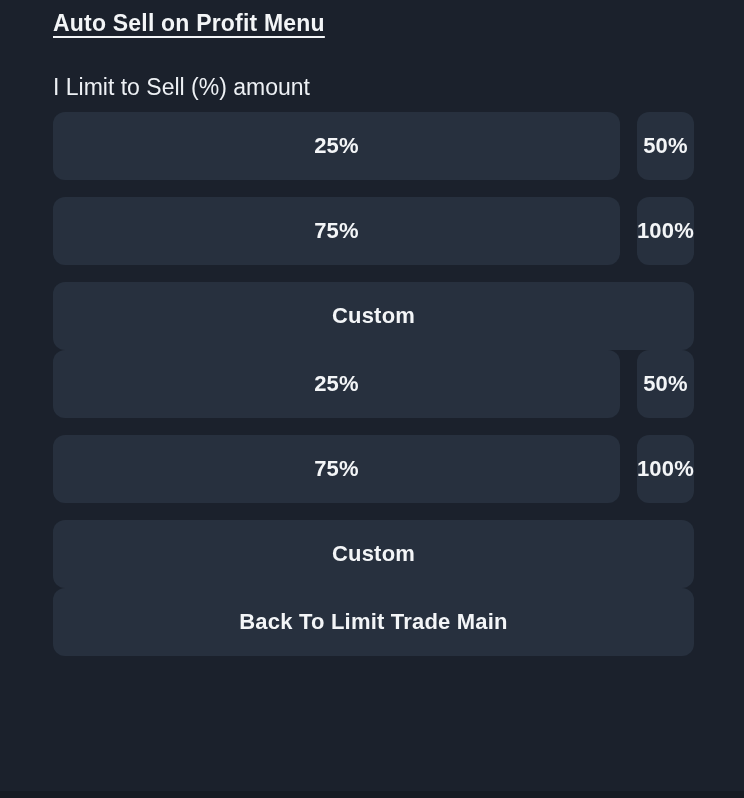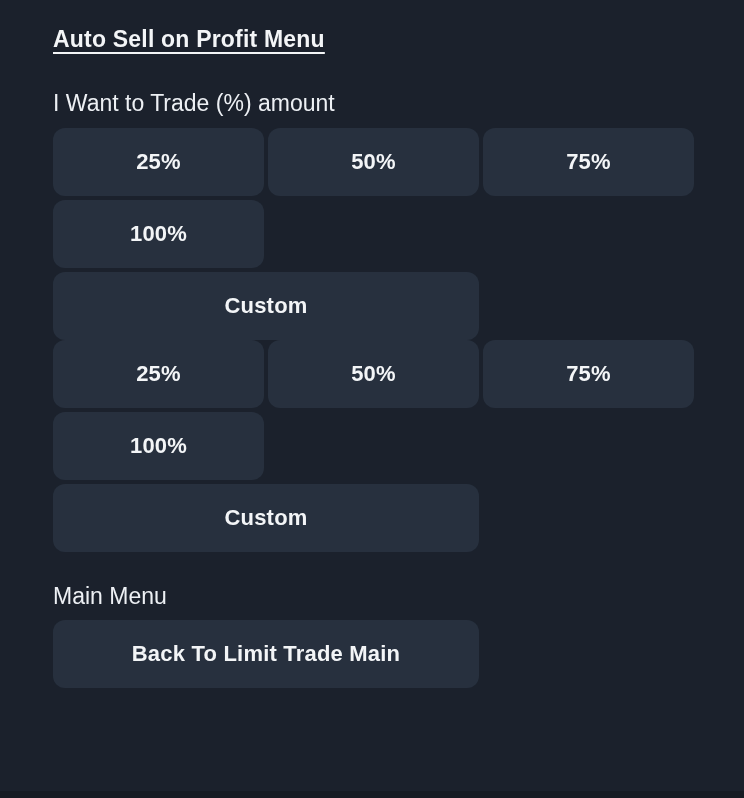--- a/index.html
+++ b/index.html
@@ -14,21 +14,21 @@
     width: 744px;
     height: 798px;
     background: var(--bg);
     font-family: "Liberation Sans", "DejaVu Sans", sans-serif;
     overflow: hidden;
   }
   .page {
     position: relative;
     width: 744px;
     height: 798px;
-    padding: 24px 50px 0 53px;
+    padding: 8px 50px 0 53px;
     background: var(--bg);
   }
   .title {
     font-size: 23px;
     font-weight: bold;
     color: var(--text);
     text-decoration: underline;
     text-underline-offset: 5px;
     text-decoration-thickness: 2px;
     line-height: 30px;
@@ -39,22 +39,22 @@
     font-weight: 400;
     color: var(--label);
     line-height: 30px;
     margin-top: 34px;
     margin-bottom: 10px;
   }
   .section-label.tight { margin-top: 28px; }
   .section-label.main { margin-top: 29px; margin-bottom: 9px; }
   .btn-grid {
     display: grid;
-    grid-template-columns: 1fr 1fr 1fr;
-    gap: 4px;
+    grid-template-columns: 1fr;
+    gap: 17px;
   }
   .kb-btn {
     display: flex;
     align-items: center;
     justify-content: center;
     height: 68px;
     background: var(--btn-bg);
     color: var(--text);
     border: none;
     border-radius: 12px;
@@ -75,41 +75,40 @@
   }
 </style>
 </head>
 <body>
 
 <div class="page">
 
   <div class="title">Auto Sell on Profit Menu</div>
 
   <div>
-    <div class="section-label">I Want to Trade (%) amount</div>
+    <div class="section-label">I Limit to Sell (%) amount</div>
     <div class="btn-grid">
       <button class="kb-btn">25%</button>
       <button class="kb-btn">50%</button>
       <button class="kb-btn">75%</button>
       <button class="kb-btn">100%</button>
       <button class="kb-btn full">Custom</button>
     </div>
   </div>
 
   <div>
     <div class="btn-grid">
       <button class="kb-btn">25%</button>
       <button class="kb-btn">50%</button>
       <button class="kb-btn">75%</button>
       <button class="kb-btn">100%</button>
       <button class="kb-btn full">Custom</button>
     </div>
   </div>
 
   <div>
-    <div class="section-label main">Main Menu</div>
     <div class="btn-grid">
       <button class="kb-btn full">Back To Limit Trade Main</button>
     </div>
   </div>
 
   <div class="bottom-strip"></div>
 </div>
 
 </body></html>

